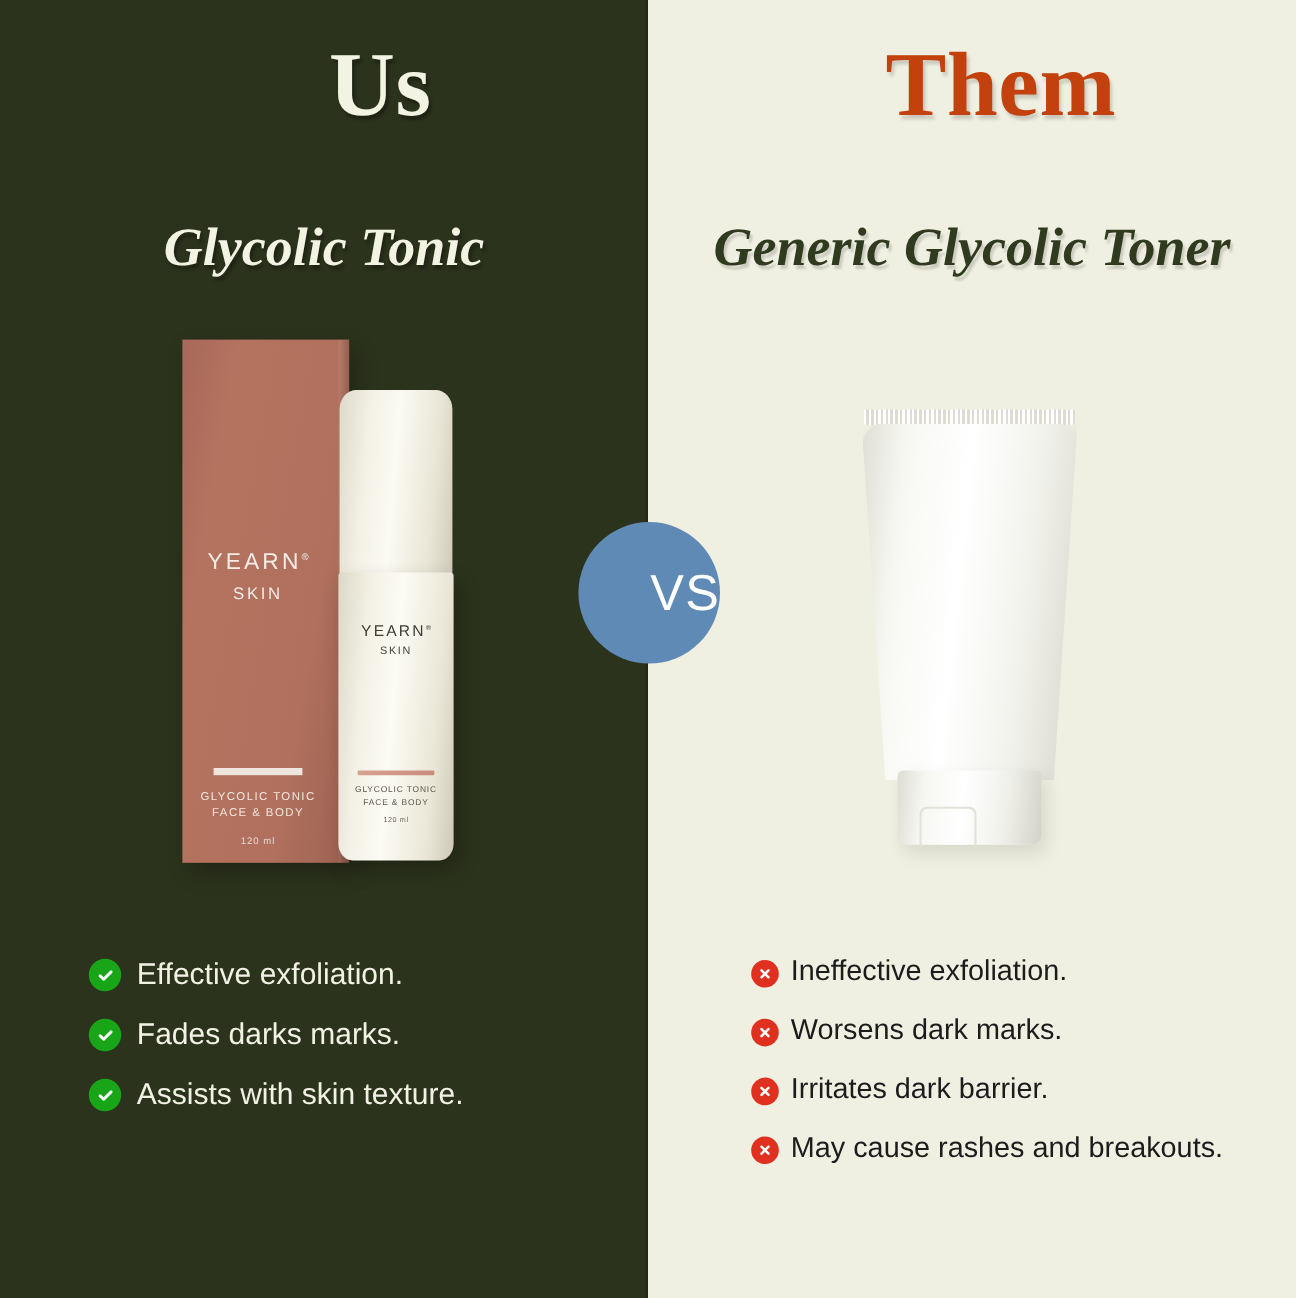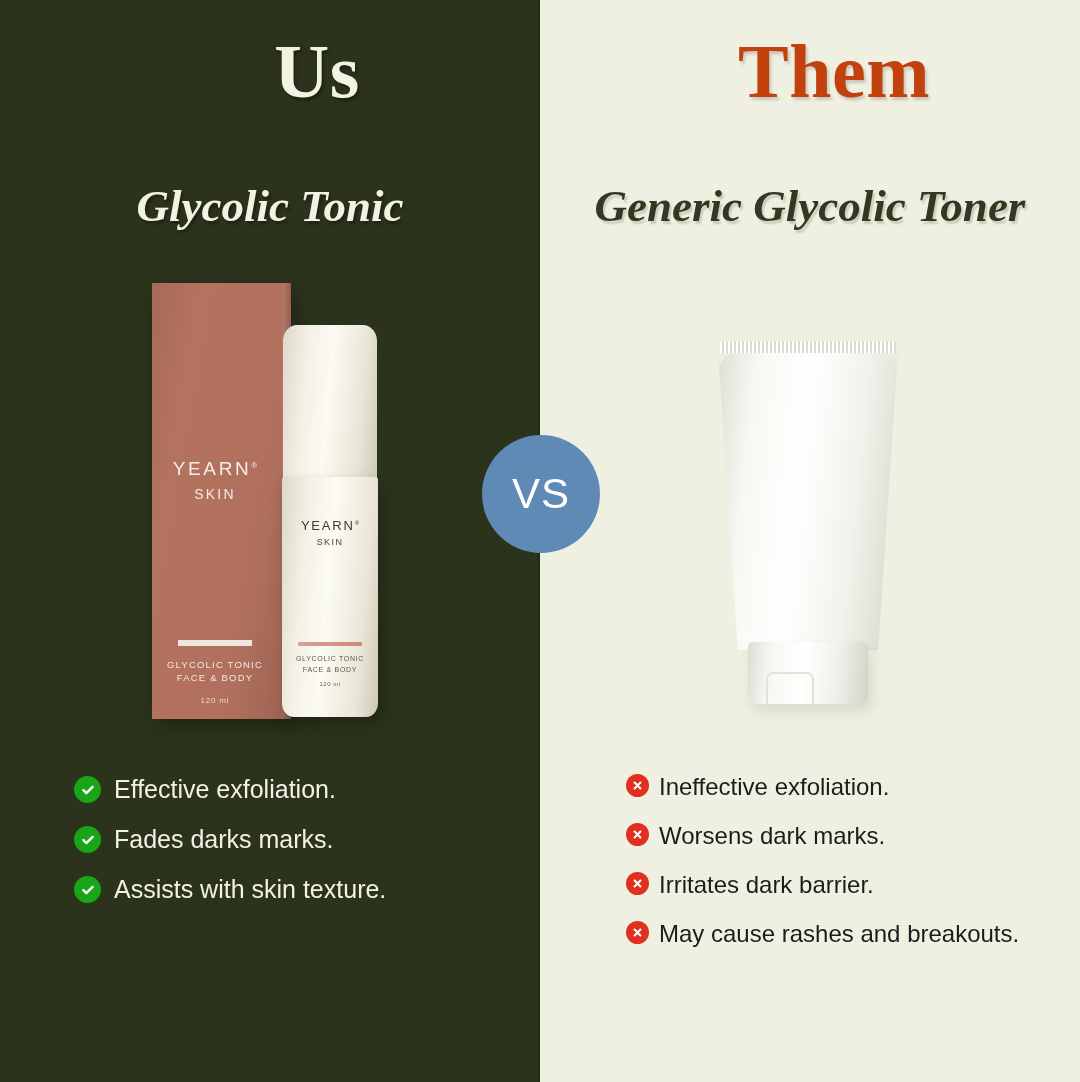--- a/index.html
+++ b/index.html
@@ -305,37 +305,37 @@
   .vs-badge {
     position: absolute;
     left: 482px;
     top: 435px;
     width: 118px;
     height: 118px;
     border-radius: 50%;
     background: #5f8ab5;
     display: flex;
     align-items: center;
-    justify-content: center;
+    justify-content: flex-end;
     color: #ffffff;
     font-size: 42px;
     letter-spacing: 1px;
     font-weight: 400;
   }
 
   
   .bullets {
     position: absolute;
   }
   .bullets-left { left: 74px; top: 776px; width: 450px; }
   .bullets-right { left: 626px; top: 774px; width: 420px; }
 
   .bullet {
     display: flex;
-    align-items: flex-start;
+    align-items: flex-end;
   }
   .bullets-left .bullet { height: 50px; }
   .bullets-right .bullet { height: 49px; }
 
   .icon-circle {
     flex: 0 0 auto;
     border-radius: 50%;
     display: flex;
     align-items: center;
     justify-content: center;

